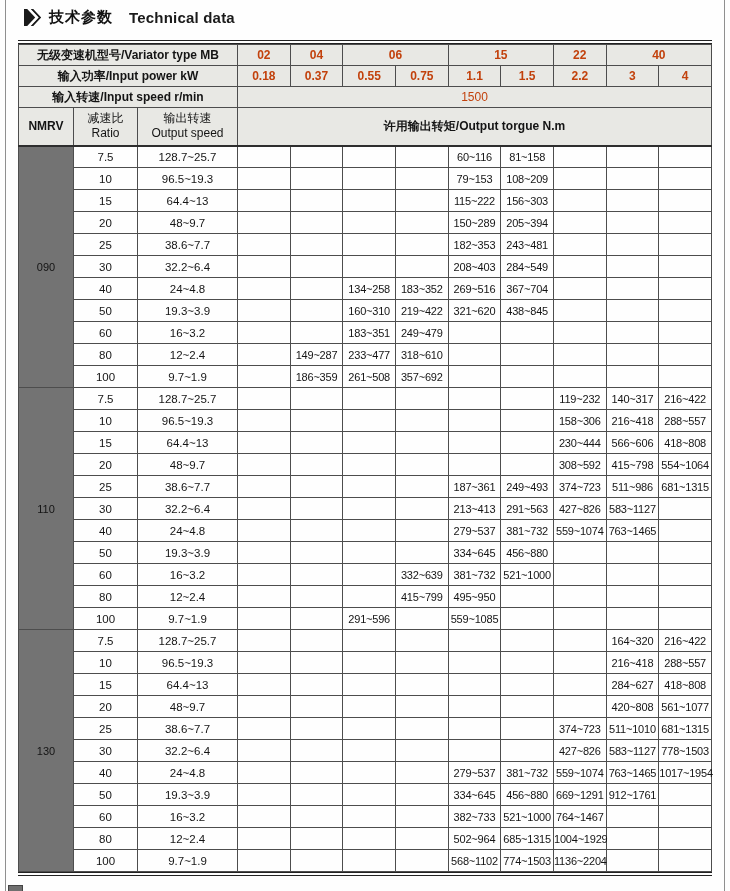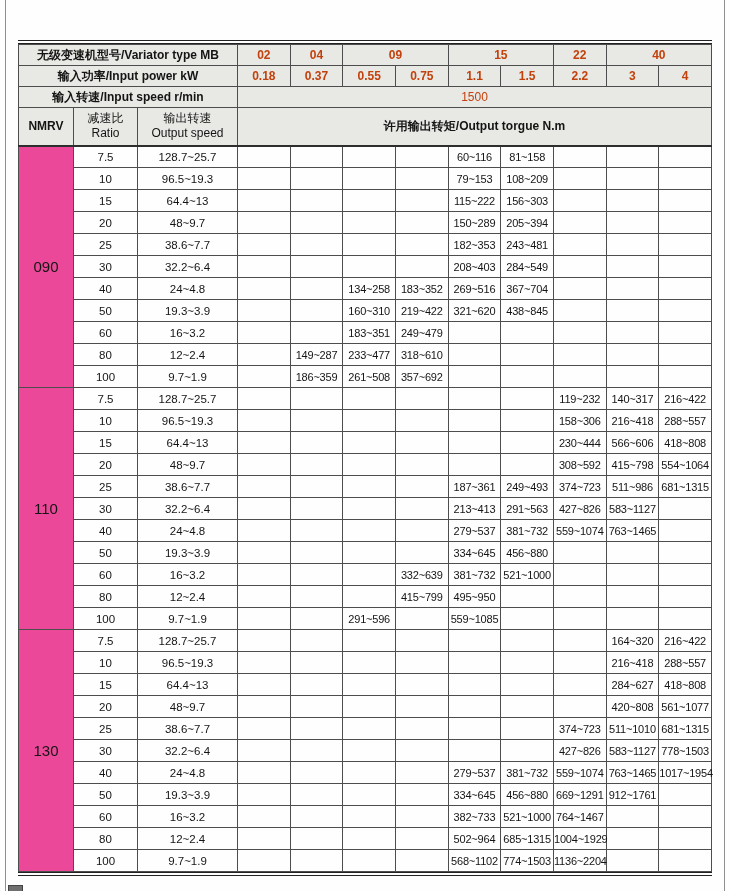--- a/index.html
+++ b/index.html
@@ -22,34 +22,45 @@
      padding:0;font-size:11px;white-space:nowrap;overflow:visible;color:#141414;}
   thead td{background:#e8e8e4;}
   tr.hrow{height:21px;}
   tr.hrow4{height:38px;}
   tbody tr{height:22px;}
   td.label{font-weight:bold;font-size:12px;}
   td.model-hd,td.power-hd,td.speed-hd{font-size:12px;font-weight:bold;color:#c2410c;}
   td.speed-hd{font-weight:normal;}
   tr.hrow4 td{border-bottom:2px solid #2e2e2e;}
   .two-line{line-height:1.25;font-weight:normal;font-size:12px;}
-  td.nmrv-cell{font-size:15px;background:#ec4899;}
+  td.nmrv-cell{font-size:11px;background:#737373;}
   td.ratio-cell,td.speed-cell{font-size:11.5px;}
   td.torque-cell{font-size:11px;letter-spacing:-0.2px;}
 
   .footer-glyph{position:absolute;left:8px;top:885px;width:13px;height:6px;
     background:#6f6f6f;border:1px solid #444;}
 </style>
 </head>
 <body>
 
 <div class="page">
   <div class="page-edge edge-left"></div>
   <div class="page-edge edge-right"></div>
 
+  <div class="title-bar">
+    <span class="title-icon">
+      <svg width="17" height="17" viewBox="0 0 17 17">
+        <polygon points="0,0 9,0 17,8.5 9,17 0,17" fill="#1a1a1a"></polygon>
+        <polygon points="3.2,0 7.2,0 15.2,8.5 7.2,17 3.2,17 11.2,8.5" fill="#ffffff"></polygon>
+        <polygon points="6.8,0 9,0 17,8.5 9,17 6.8,17 14.8,8.5" fill="#1a1a1a"></polygon>
+      </svg>
+    </span>
+    <span class="title-zh">技术参数</span>
+    <span class="title-en">Technical data</span>
+  </div>
 
   <div class="tablewrap">
     <table>
       <colgroup>
         <col class="c-nmrv">
           <col class="c-ratio">
           <col class="c-speed">
         <col>
           <col>
           <col>
@@ -58,21 +69,21 @@
           <col>
           <col>
           <col>
           <col>
       </colgroup>
       <thead>
         <tr class="hrow">
           <td class="label" colspan="3">无级变速机型号/Variator type MB</td>
           <td class="model-hd">02</td>
           <td class="model-hd">04</td>
-          <td class="model-hd" colspan="2">09</td>
+          <td class="model-hd" colspan="2">06</td>
           <td class="model-hd" colspan="2">15</td>
           <td class="model-hd">22</td>
           <td class="model-hd" colspan="2">40</td>
         </tr>
         <tr class="hrow">
           <td class="label" colspan="3">输入功率/Input power kW</td>
           <td class="power-hd">0.18</td>
           <td class="power-hd">0.37</td>
           <td class="power-hd">0.55</td>
           <td class="power-hd">0.75</td>

